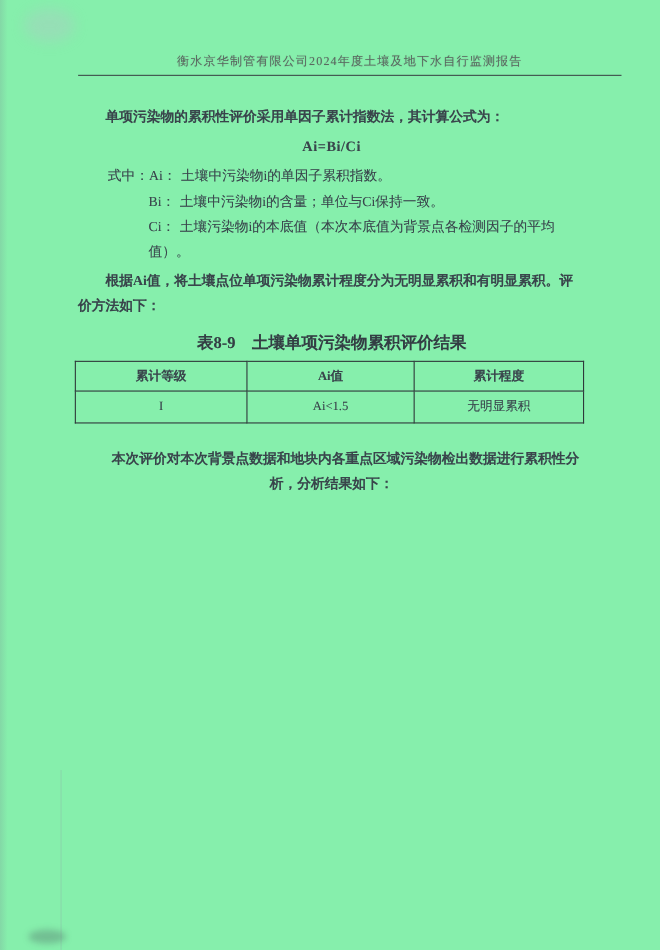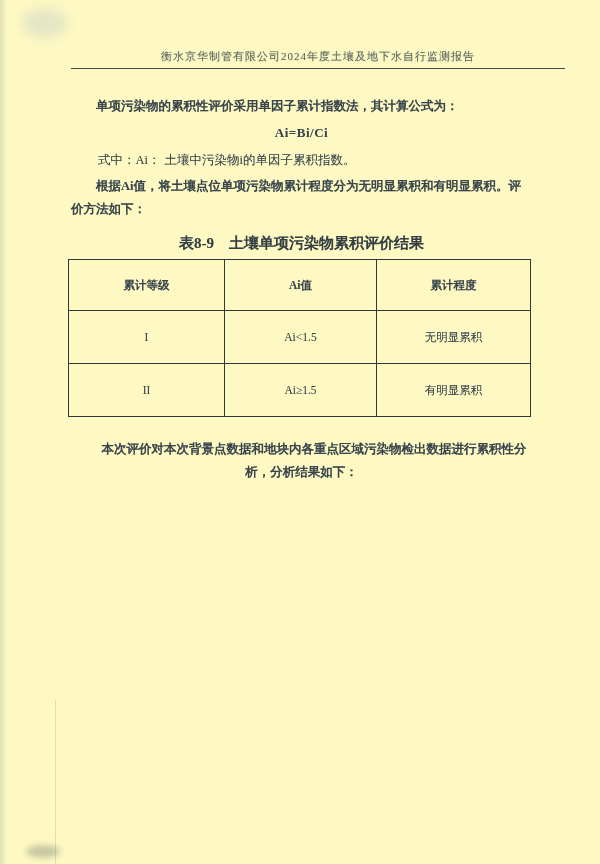--- a/index.html
+++ b/index.html
@@ -1,19 +1,19 @@
 <!DOCTYPE html>
 <html><head>
 <meta charset="utf-8">
 <style>
   html,body{margin:0;padding:0;}
   .page{
     position:relative;
     width:600px;height:864px;
-    background:#fef9c3;
+    background:#86efac;
     overflow:hidden;
     font-family:"Liberation Serif","DejaVu Serif",serif;
     color:#39454b;
   }
   
   .edge-shade{
     position:absolute;left:0;top:0;width:7px;height:864px;
     background:linear-gradient(to right, rgba(120,135,145,.22), rgba(120,135,145,0));
     pointer-events:none;
   }
@@ -85,21 +85,21 @@
     width:462px;
     margin-left:-3px;
     border-collapse:collapse;
     table-layout:fixed;
   }
   table.eval th, table.eval td{
     border:1px solid #2f383a;
     text-align:center;
     font-size:11.5px;
     color:#39454b;
-    padding:12px;
+    padding:0;
   }
   table.eval th{ height:26px; font-weight:bold; }
   table.eval td{ height:28px; font-weight:normal; }
   col.c1{ width:156px; } col.c2{ width:152px; } col.c3{ width:154px; }
 
   .para-conclusion-wrap{ margin-top:21px;text-align:center; }
 
   .page-number{
     position:absolute;
     left:0;right:0;
@@ -127,20 +127,26 @@
   <div class="content">
 
     <p class="para-indent para-intro">单项污染物的累积性评价采用单因子累计指数法，其计算公式为：</p>
 
     <div class="formula">Ai=Bi/Ci</div>
 
     <div class="def-block">
       <div class="def-line first">
         <span class="def-prefix">式中：</span><span class="def-term">Ai：</span><span>土壤中污染物i的单因子累积指数。</span>
       </div>
+      <div class="def-line">
+        <span class="def-term">Bi：</span><span>土壤中污染物i的含量；单位与Ci保持一致。</span>
+      </div>
+      <div class="def-line">
+        <span class="def-term">Ci：</span><span>土壤污染物i的本底值（本次本底值为背景点各检测因子的平均值）。</span>
+      </div>
     </div>
 
     <p class="para-indent para-method">根据Ai值，将土壤点位单项污染物累计程度分为无明显累积和有明显累积。评价方法如下：</p>
 
     <div class="table-caption">表8-9　土壤单项污染物累积评价结果</div>
 
     <table class="eval">
       <colgroup>
           <col class="c1">
           <col class="c2">
@@ -152,25 +158,20 @@
           <th>Ai值</th>
           <th>累计程度</th>
         </tr>
       </thead>
       <tbody>
         <tr>
           <td>I</td>
           <td>Ai&lt;1.5</td>
           <td>无明显累积</td>
         </tr>
-        <tr>
-          <td>II</td>
-          <td>Ai≥1.5</td>
-          <td>有明显累积</td>
-        </tr>
       </tbody>
     </table>
 
     <div class="para-conclusion-wrap">
       <p class="para-indent">本次评价对本次背景点数据和地块内各重点区域污染物检出数据进行累积性分析，分析结果如下：</p>
     </div>
 
   </div>
 
 

